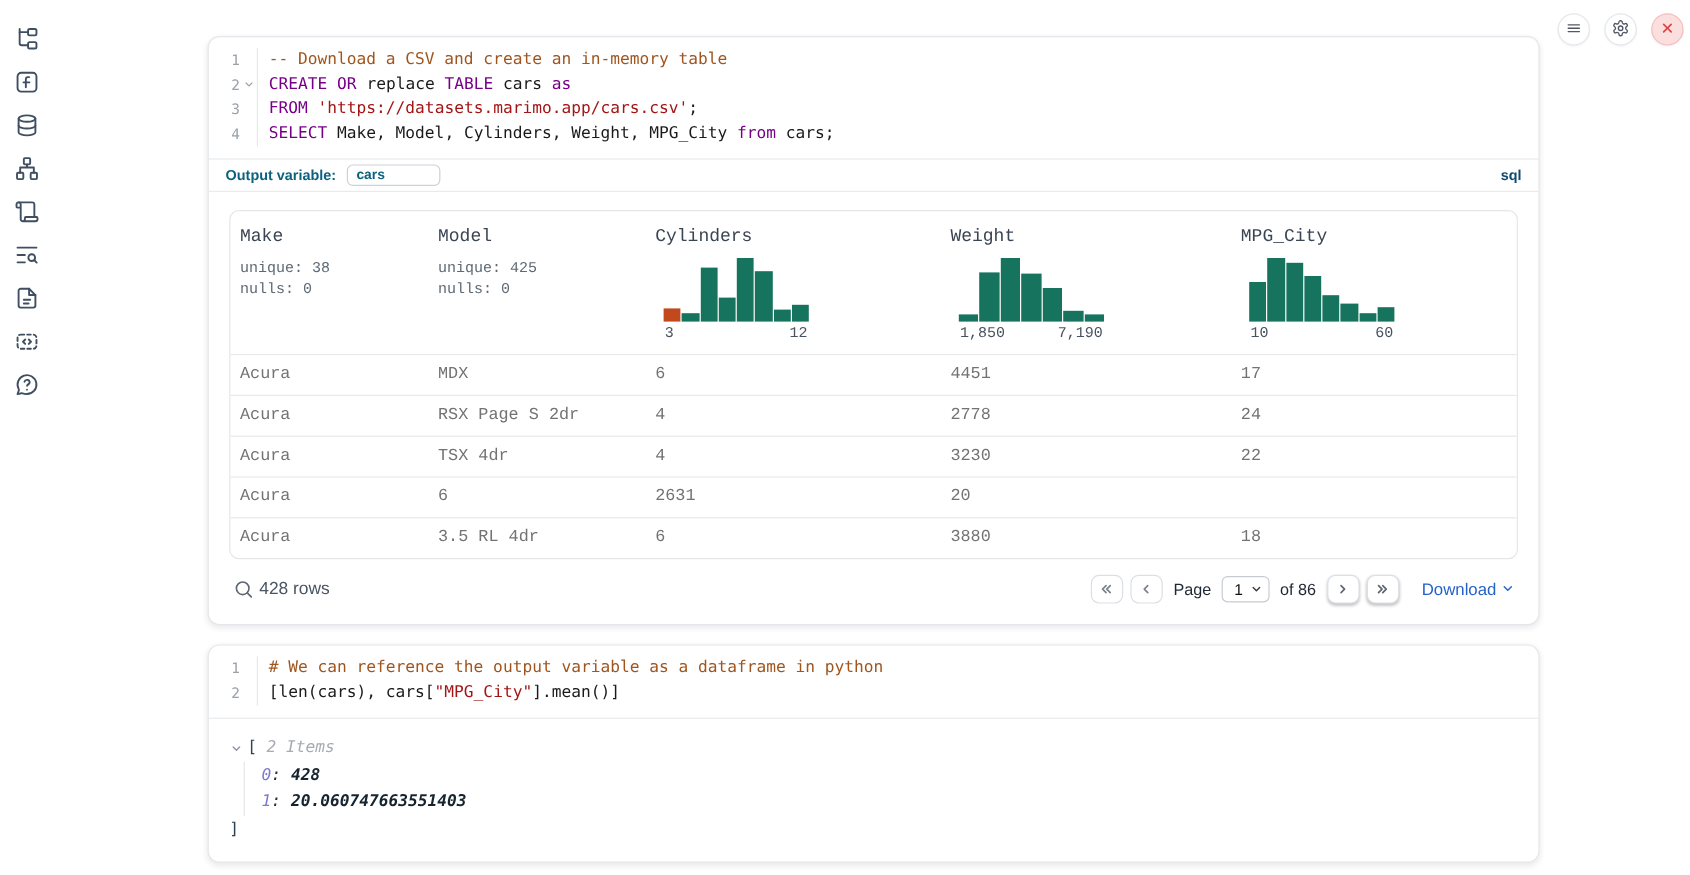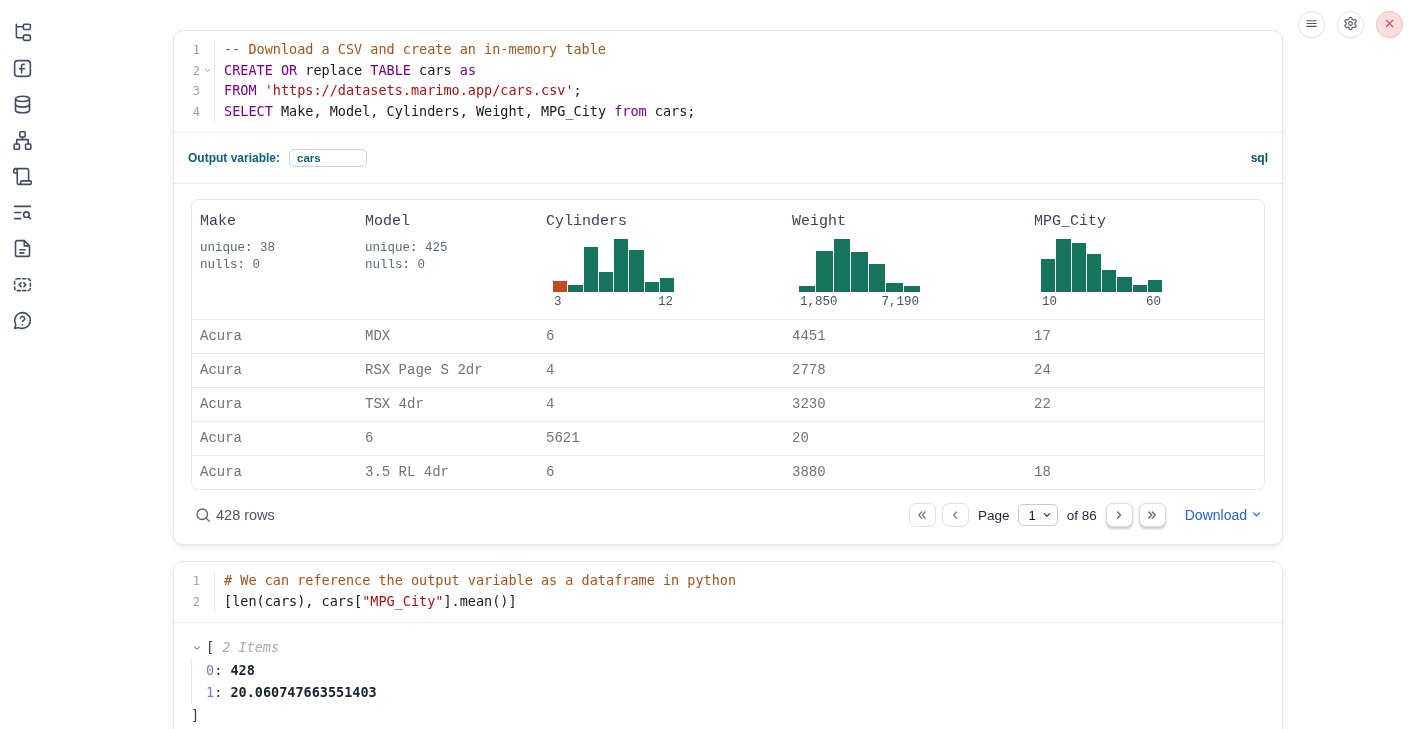--- a/index.html
+++ b/index.html
@@ -36,21 +36,21 @@
   .fold { width:14px; flex:none; display:flex; align-items:center; justify-content:center;
     color:#9aa1a9; }
   .fold svg { width:9px; height:9px; }
   .code-text { border-left:1px solid #e6e8eb; padding-left:9px; flex:1; white-space:pre; }
   .tok-kw  { color:#770088; }
   .tok-str { color:#a31515; }
   .tok-com { color:#a0551e; }
 
   
   .outvar-row { display:flex; align-items:center; gap:9px; border-top:1px solid #e8eaee;
-    padding:16px 14px; }
+    padding:4px 14px; }
   .outvar-label { font-size:12px; font-weight:bold; color:#0b617e; }
   .outvar-input { width:78px; height:18px; border:1px solid #c9d2da; border-radius:5px;
     font-family:"Liberation Sans", sans-serif; font-weight:bold; font-size:11.5px;
     color:#0b617e; padding:0 7px; outline:none; }
   .lang-badge { margin-left:auto; font-size:12px; font-weight:bold; color:#0c4a6e; }
 
   
   .output-section { border-top:1px solid #e8eaee; padding:15px 17px 14px; }
   .dtable { border:1px solid #e5e7eb; border-radius:8px; overflow:hidden;font-family:Liberation Mono, monospace; }
   .thead, .tr { display:grid; grid-template-columns:165px 181px 246px 242px 1fr; }
@@ -90,21 +90,21 @@
   
   .py-output { border-top:1px solid #e8eaee; padding:13px 17px 16px;
     font-family:"DejaVu Sans Mono", monospace; font-size:13.5px; line-height:22.5px;
     color:#22303c; }
   .pyhead { display:flex; align-items:center; }
   .tree-toggle { border:none; background:none; padding:0; width:12px; height:12px;
     color:#8a93a0; margin-right:3px; cursor:pointer; }
   .tree-toggle svg { width:10px; height:10px; }
   .bracket { color:#2e4150; }
   .items-label { color:#a6abb4; font-style:italic; margin-left:8px; }
-  .pytree { border-left:1px solid #e4e7ea; margin-left:0; padding-left:14px; }
+  .pytree { border-left:1px solid #e4e7ea; margin-left:12px; padding-left:14px;font-style:italic; }
   .pykey { color:#7b7bcd; }
   .pyval { font-weight:bold; color:#16242f; }
 </style>
 </head>
 <body>
 
 <nav class="sidebar">
     <button class="side-btn"><svg viewBox="0 0 24 24" fill="none" stroke="currentColor" stroke-width="1.8" stroke-linecap="round" stroke-linejoin="round">
         <rect x="13" y="2.5" width="8" height="6" rx="1.5"></rect>
         <rect x="13" y="15" width="8" height="6" rx="1.5"></rect>
@@ -304,21 +304,21 @@
             <div class="tr">
               <div class="td">Acura</div>
               <div class="td">TSX 4dr</div>
               <div class="td">4</div>
               <div class="td">3230</div>
               <div class="td">22</div>
             </div>
             <div class="tr">
               <div class="td">Acura</div>
               <div class="td">6</div>
-              <div class="td">5621</div>
+              <div class="td">2631</div>
               <div class="td">20</div>
             </div>
             <div class="tr">
               <div class="td">Acura</div>
               <div class="td">3.5 RL 4dr</div>
               <div class="td">6</div>
               <div class="td">3880</div>
               <div class="td">18</div>
             </div>
           </div>

